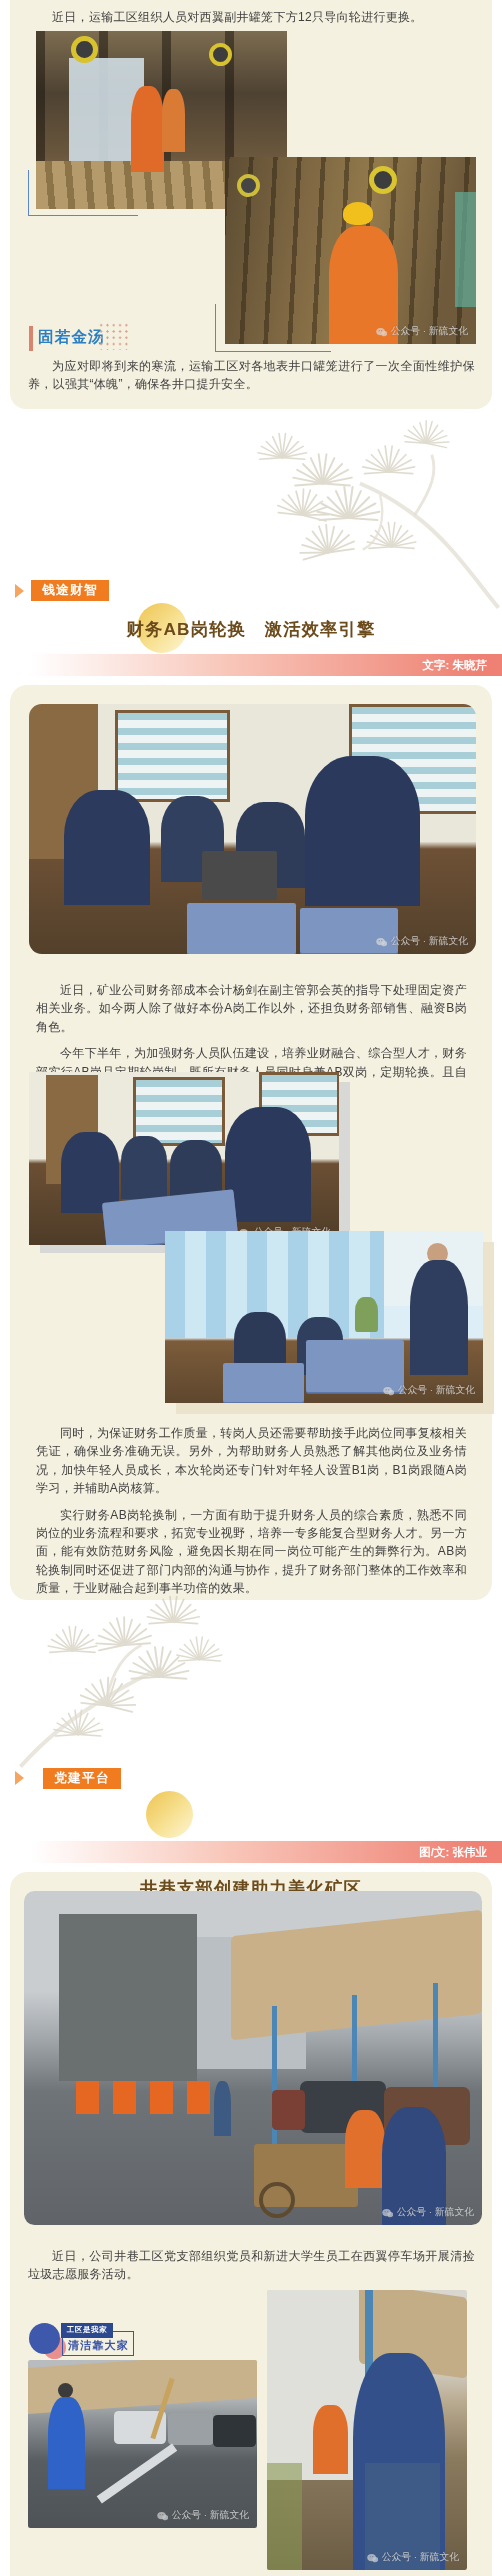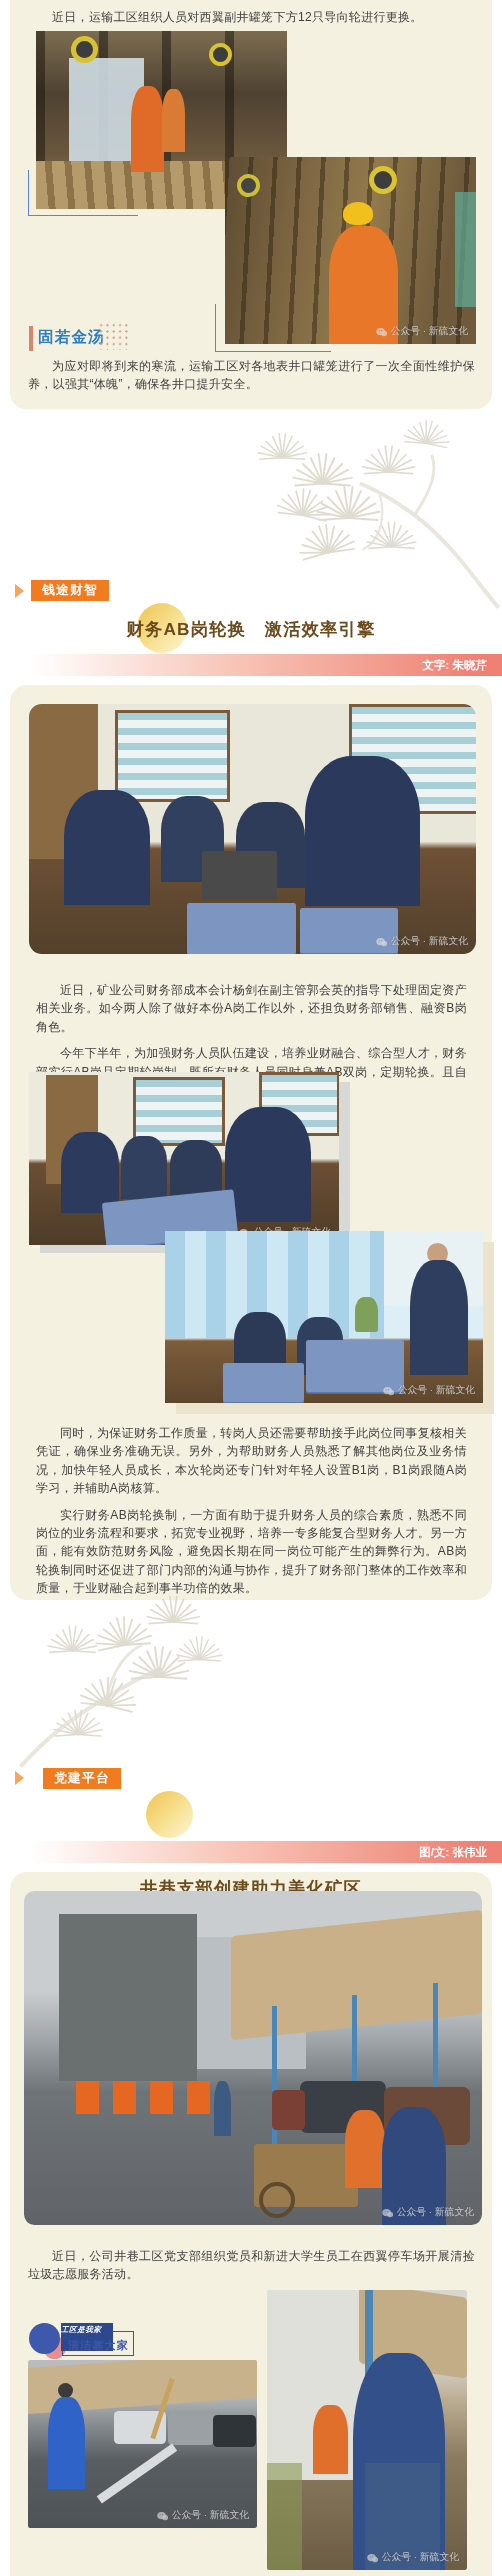--- a/index.html
+++ b/index.html
@@ -34,22 +34,22 @@
   .stitle{position:absolute;left:0;width:502px;text-align:center;font-size:17.3px;font-weight:bold;
          color:#6b4a1b;letter-spacing:1.2px;margin:0;}
   .banner{position:absolute;left:0;width:502px;height:22px;line-height:22px;text-align:right;
          padding-right:15px;box-sizing:border-box;color:#fff;font-size:11.5px;font-weight:bold;
          background:linear-gradient(90deg,#ffffff 6%,#f8c7ba 45%,#ee8173 95%);}
   .pine{position:absolute;opacity:.55;}
   
   .stk-circle-blue{position:absolute;width:31px;height:31px;border-radius:50%;background:#3e59ab;z-index:3;}
   .stk-circle-pink{position:absolute;width:23px;height:23px;border-radius:50%;background:#e89090;z-index:2;}
   .stk-box{position:absolute;width:70px;height:23px;border:1.2px solid #3c56a6;z-index:2;}
-  .stk-ribbon{position:absolute;width:52px;height:28px;background:#2c488f;color:#fff;font-size:7.5px;
-        font-weight:bold;line-height:13.2px;letter-spacing:0.6px;z-index:4;font-style:italic;}
+  .stk-ribbon{position:absolute;width:52px;height:15px;background:#2c488f;color:#fff;font-size:7.5px;
+        font-weight:bold;text-align:center;line-height:13.2px;letter-spacing:0.6px;z-index:4;}
   .stk-slogan{position:absolute;font-size:11px;font-weight:bold;color:#3c56a6;letter-spacing:1.2px;z-index:4;}
   
   .ph-cage1{background:linear-gradient(180deg,#7c6c50,#4e4232 35%,#6a573d 70%,#9a8257);}
   .ph-cage1 .beams{left:0;top:0;width:100%;height:100%;
       background:repeating-linear-gradient(90deg,rgba(25,20,14,.5) 0 9.2px,rgba(0,0,0,0) 9.2px 63px);}
   .ph-cage2{background:linear-gradient(100deg,#5d4d33,#7e6742 30%,#937a4c 55%,#6f5b3c 85%);}
   .ph-cage2 .planks{left:0;top:0;width:100%;height:100%;
       background:repeating-linear-gradient(93deg,rgba(40,30,15,.45) 0 4.6px,rgba(0,0,0,0) 4.6px 24px);}
   .ph-meet1{background:linear-gradient(180deg,#e9e6da 0 55%,#6e5136 58%,#53402b);border-radius:12.7px;}
   .ph-meet2{background:linear-gradient(180deg,#ece9dd 0 50%,#6b4f34 53%,#4e3c28);}

